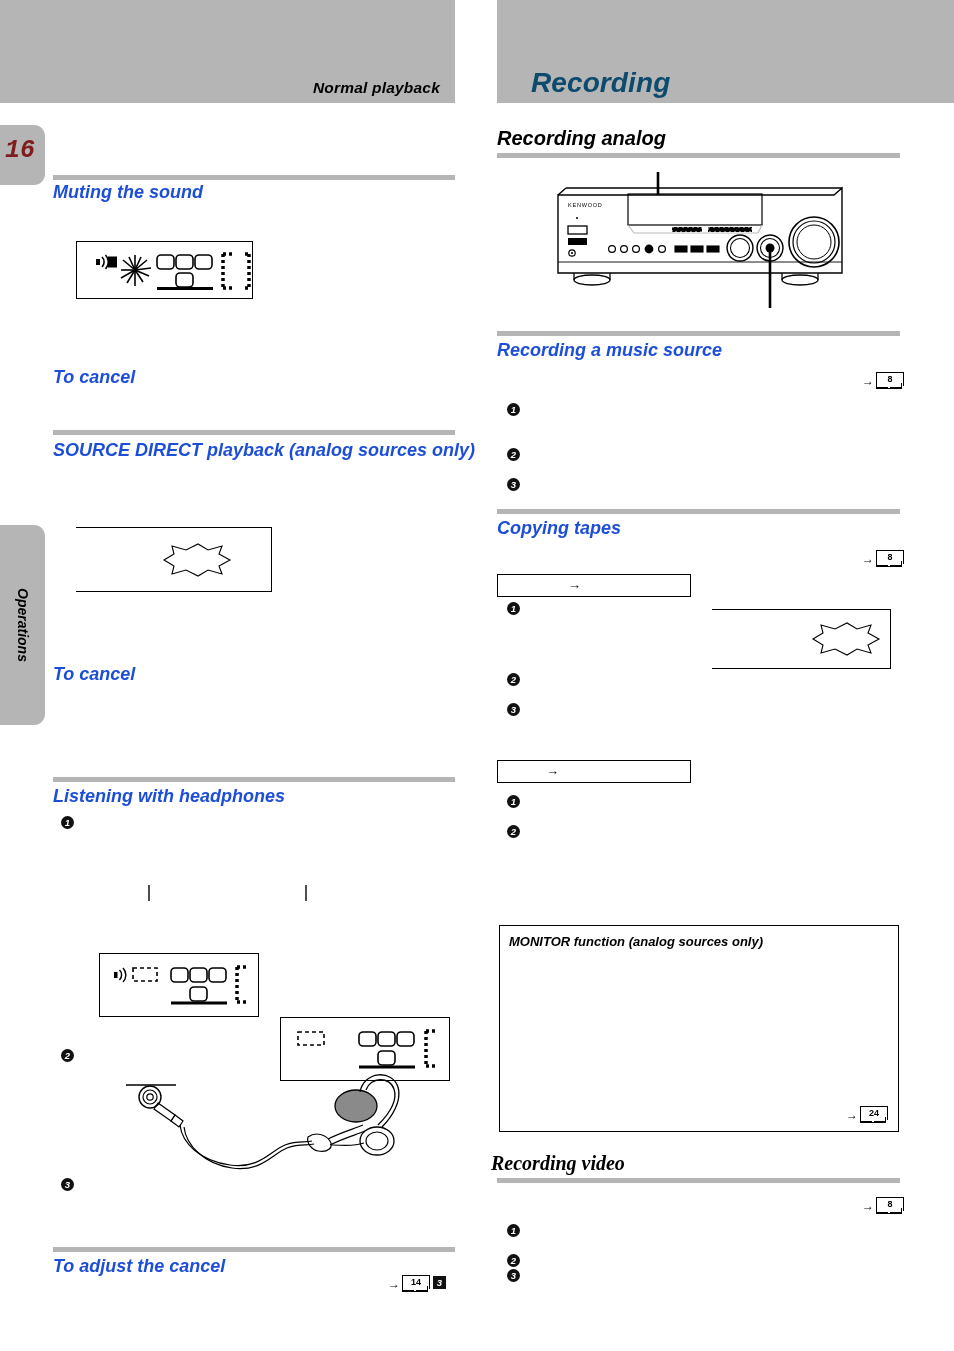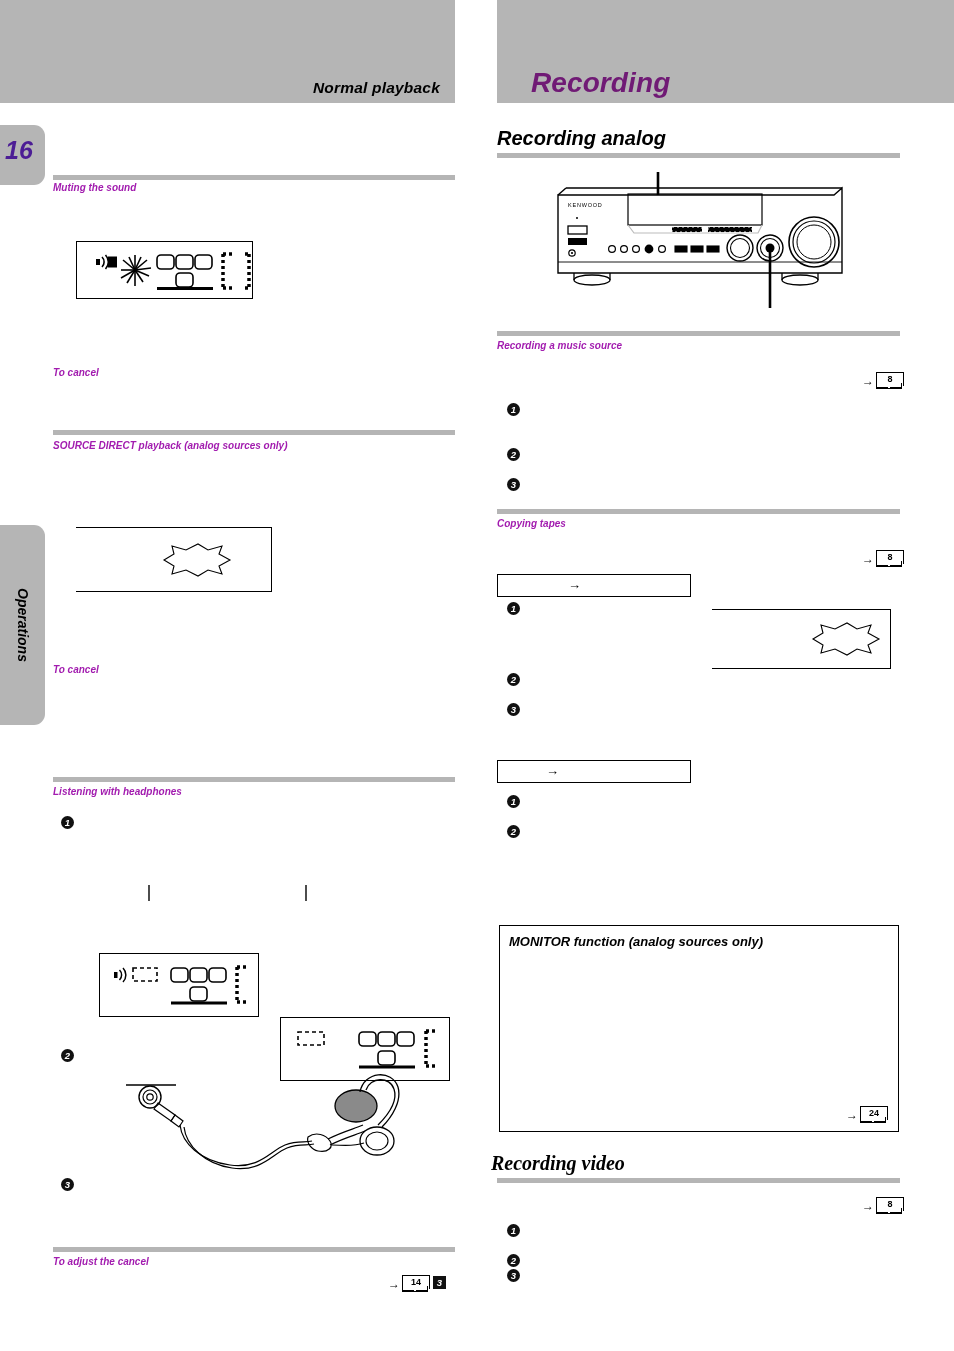--- a/index.html
+++ b/index.html
@@ -19,52 +19,52 @@
   #band-right{left:497px;top:0;width:457px;height:103px;}
 
   .hdr-normal{
     position:absolute;right:15px;bottom:6px;
     font-style:italic;font-weight:bold;font-size:15.5px;
     color:#000;letter-spacing:.2px;white-space:nowrap;
   }
   .hdr-recording{
     position:absolute;left:34px;bottom:4px;
     font-style:italic;font-weight:bold;font-size:28px;
-    color:#701a75;letter-spacing:.1px;white-space:nowrap;
+    color:#0c4a6e;letter-spacing:.1px;white-space:nowrap;
   }
 
   
   #page-tab{
     left:0;top:125px;width:45px;height:60px;
     background:#b5b5b5;
     border-top-right-radius:11px;border-bottom-right-radius:11px;
   }
   #page-tab span{
     position:absolute;left:5px;top:11px;
-    font-style:italic;font-weight:bold;font-size:25px;color:#4c1d95;
+    font-style:italic;font-weight:bold;font-size:25px;color:#7f1d1d;font-family:Liberation Mono, monospace;
   }
 
   
   #side-tab{
     left:0;top:525px;width:45px;height:200px;
     background:#b5b5b5;
     border-top-right-radius:11px;border-bottom-right-radius:11px;
   }
   #side-tab span{
     position:absolute;left:50%;top:50%;
     transform:translate(-50%,-50%) rotate(90deg);
     transform-origin:center center;
     white-space:nowrap;
     font-style:italic;font-weight:bold;font-size:14px;color:#000;
   }
 
   
   .rule{background:#b5b5b5;height:5px;}
   .h2{
-    font-style:italic;font-weight:bold;font-size:10px;color:#a21caf;
+    font-style:italic;font-weight:bold;font-size:18px;color:#1d4ed8;
     white-space:nowrap;
   }
   .h1{
     font-style:italic;font-weight:bold;font-size:20px;color:#000;
     white-space:nowrap;
   }
 
   
   .step{
     width:13px;height:13px;border-radius:50%;

